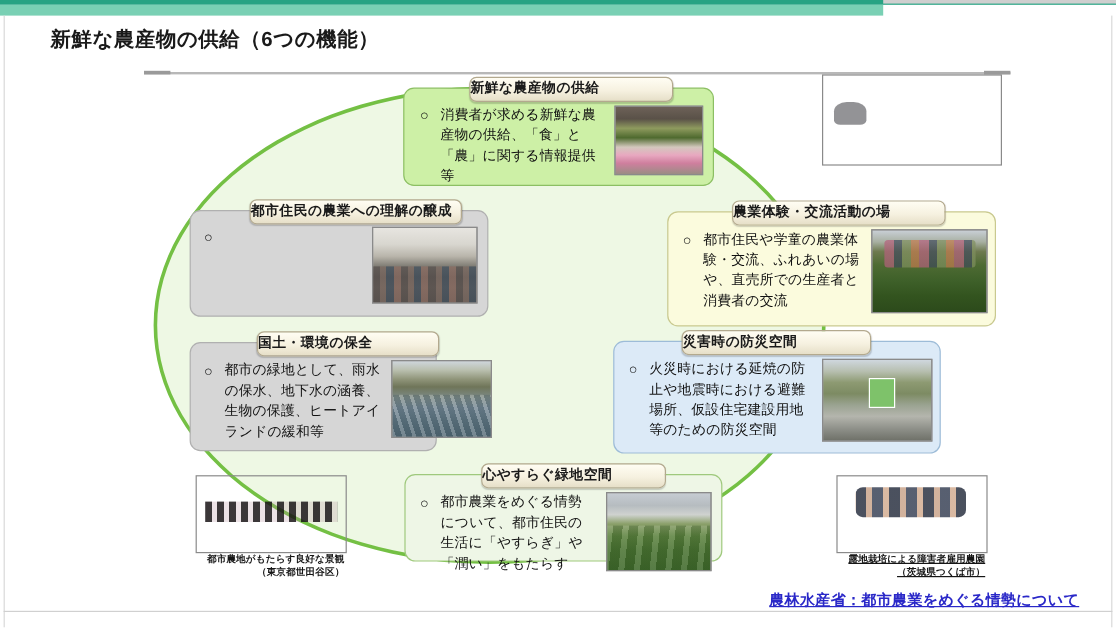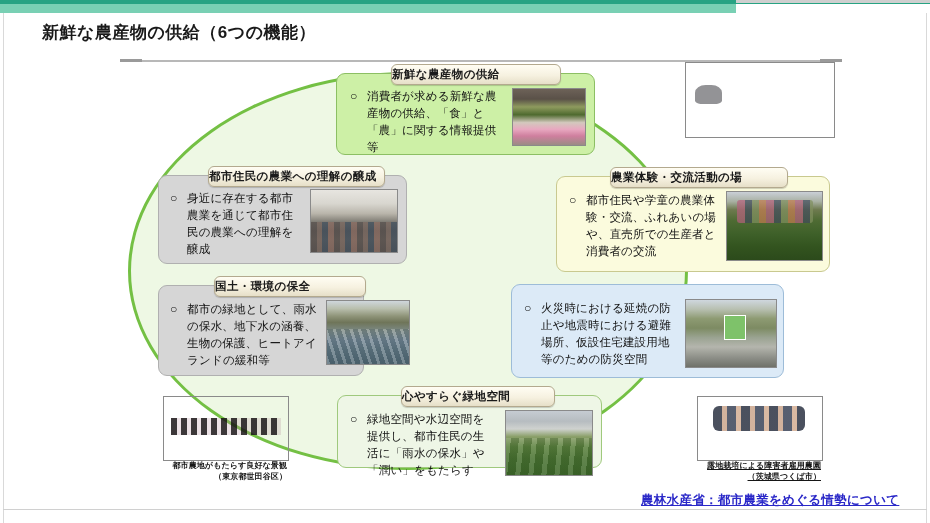--- a/index.html
+++ b/index.html
@@ -258,21 +258,20 @@
   <div class="card-photo">
       <div class="ph ph-veg"></div>
     </div>
 </div>
 
 <div class="card" id="card-understand">
   <div class="card-body"></div>
   <div class="card-tab">都市住民の農業への理解の醸成</div>
   <div class="card-text">
     <span class="marker">○</span>
-    <span class="body">身近に存在する都市農業を通じて都市住民の農業への理解を醸成</span>
   </div>
   <div class="card-photo">
       <div class="ph ph-greenhouse"></div>
     </div>
 </div>
 
 <div class="card" id="card-experience">
   <div class="card-body"></div>
   <div class="card-tab">農業体験・交流活動の場</div>
   <div class="card-text">
@@ -291,35 +290,36 @@
     <span class="marker">○</span>
     <span class="body">都市の緑地として、雨水の保水、地下水の涵養、生物の保護、ヒートアイランドの緩和等</span>
   </div>
   <div class="card-photo">
       <div class="ph ph-paddy"></div>
     </div>
 </div>
 
 <div class="card" id="card-disaster">
   <div class="card-body"></div>
+  <div class="card-tab">災害時の防災空間</div>
   <div class="card-text">
     <span class="marker">○</span>
     <span class="body">火災時における延焼の防止や地震時における避難場所、仮設住宅建設用地等のための防災空間</span>
   </div>
   <div class="card-photo">
       <div class="ph ph-levee"></div>
     </div>
 </div>
 
 <div class="card" id="card-green">
   <div class="card-body"></div>
   <div class="card-tab">心やすらぐ緑地空間</div>
   <div class="card-text">
     <span class="marker">○</span>
-    <span class="body">緑地空間や水辺空間を提供し、都市住民の生活に「雨水の保水」や「潤い」をもたらす</span>
+    <span class="body">都市農業をめぐる情勢について、都市住民の生活に「やすらぎ」や「潤い」をもたらす</span>
   </div>
   <div class="card-photo">
       <div class="ph ph-field"></div>
     </div>
 </div>
 
 <div class="photo-block" id="photo-market">
   <div class="frame">
       <div class="ph ph-market"></div>
     </div>

